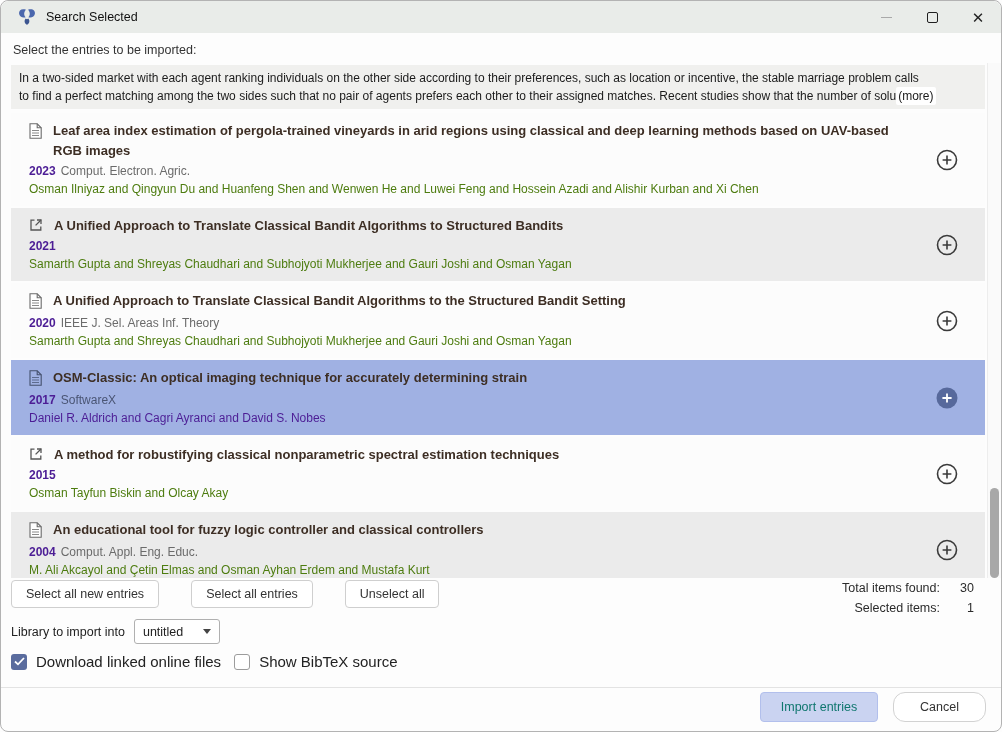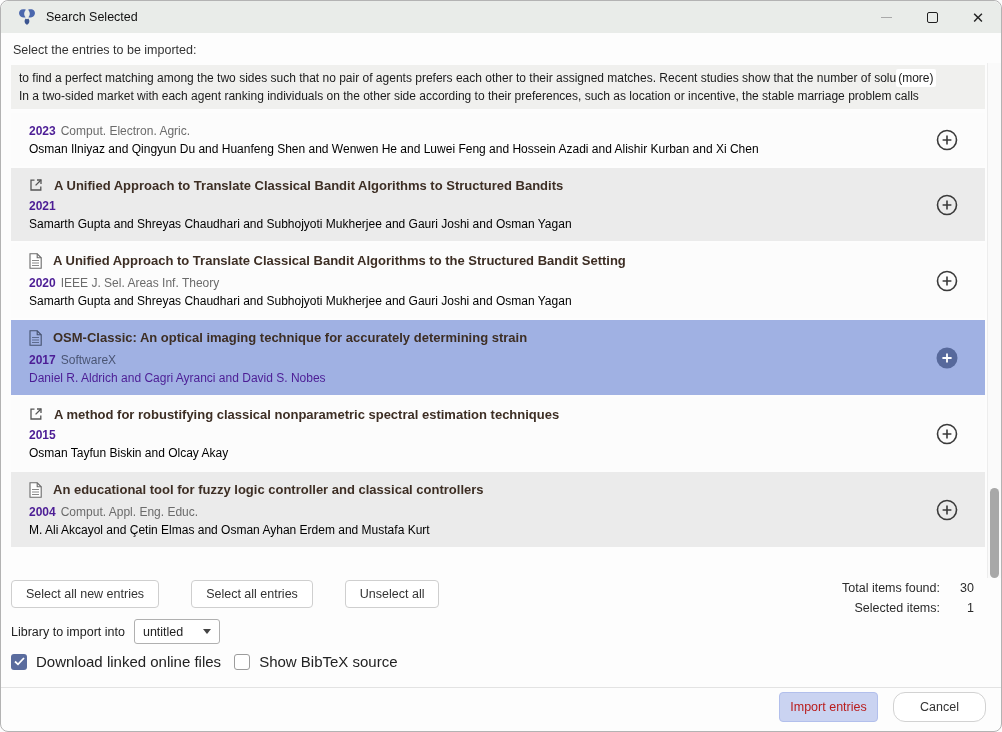--- a/index.html
+++ b/index.html
@@ -51,21 +51,21 @@
   }
   .row-white    { background: #fcfcfc; }
   .row-gray     { background: #ebebeb; }
   .row-selected { background: #a0b1e3; }
   .row-head { display: flex; gap: 11px; align-items: flex-start; }
   .row-head .icon { flex: none; margin-top: 2px; }
   .entry-title { font-size: 13px; font-weight: bold; color: #3d2e24; line-height: 20px; }
   .row-meta { font-size: 12px; line-height: 19px; margin-top: 1px; }
   .entry-year { font-weight: bold; color: #4c1d95; }
   .entry-journal { color: #6b6b6b; margin-left: 5px; }
-  .entry-authors { font-size: 12px; color: #000000; line-height: 17px; }
+  .entry-authors { font-size: 12px; color: #4d7c0f; line-height: 17px; }
   .plus-btn {
     position: absolute; right: 24px; top: 50%; transform: translateY(-50%);
     background: none; border: none; cursor: pointer; width: 28px; height: 28px;
     display: flex; align-items: center; justify-content: center;
   }
 
   
   .scrollbar {
     position: absolute; left: 986px; top: 62px; width: 14px; height: 515px;
     background: #fafafa; border-left: 1px solid #ededed;
@@ -104,23 +104,23 @@
   .checkbox { width: 16px; height: 16px; border-radius: 3px; display: flex; align-items: center; justify-content: center; cursor: pointer; }
   .checkbox.checked { background: #5a6c9e; }
   .checkbox.unchecked { background: #fff; border: 1px solid #9c9c9c; }
   .cb-label { margin-left: 9px; }
   .cb-gap { margin-left: 13px; }
 
   
   .footer-sep { position: absolute; top: 686px; left: 0; width: 100%; border-top: 1px solid #e3e3e3; }
   .footer { position: absolute; top: 691px; right: 15px; display: flex; gap: 15px; }
   .import-btn {
-    width: 99px; height: 30px;
+    width: 118px; height: 30px;
     background: #cad3f1; border: 1px solid #b2bfec; border-radius: 4px;
-    font-size: 12.5px; color: #b91c1c; font-family: inherit; cursor: pointer;
+    font-size: 12.5px; color: #0f766e; font-family: inherit; cursor: pointer;
   }
   .cancel-btn {
     width: 93px; height: 30px;
     background: #fff; border: 1px solid #d2d2d2; border-radius: 12px;
     font-size: 12.5px; color: #333; font-family: inherit; cursor: pointer;
   }
 </style>
 </head>
 <body>
 
@@ -142,30 +142,40 @@
       </div>
     <div class="win-btn">
         <span class="close-glyph">✕</span>
       </div>
   </div>
 </div>
 
 <div class="instruction">Select the entries to be imported:</div>
 
 <div class="abstract">
+  <div class="line">In a two-sided market with each agent ranking individuals on the other side according to their preferences, such as location or incentive, the stable marriage problem calls</div>
   <div class="line line2">
     <span class="txt">to find a perfect matching among the two sides such that no pair of agents prefers each other to their assigned matches. Recent studies show that the number of solu</span>
     <span class="more-link">(more)</span>
   </div>
-  <div class="line">In a two-sided market with each agent ranking individuals on the other side according to their preferences, such as location or incentive, the stable marriage problem calls</div>
 </div>
 
 <div class="entry-list">
 
   <div class="row row-white">
+    <div class="row-head">
+      <span class="icon">
+        <svg width="13" height="16" viewBox="0 0 13 16">
+            <path d="M1 .8 h7.2 l4 4 V15.2 H1 Z" fill="#fff" stroke="#6b6b6b" stroke-width="1.1"></path>
+            <path d="M8.2 .8 v4 h4" fill="none" stroke="#6b6b6b" stroke-width="1.1"></path>
+            <path d="M3 7.5 h7 M3 10 h7 M3 12.5 h7" stroke="#8a8a8a" stroke-width="1"></path>
+          </svg>
+      </span>
+      <span class="entry-title">Leaf area index estimation of pergola-trained vineyards in arid regions using classical and deep learning methods based on UAV-based RGB images</span>
+    </div>
     <div class="row-meta">
       <span class="entry-year">2023</span><span class="entry-journal">Comput. Electron. Agric.</span>
     </div>
     <div class="entry-authors">Osman Ilniyaz and Qingyun Du and Huanfeng Shen and Wenwen He and Luwei Feng and Hossein Azadi and Alishir Kurban and Xi Chen</div>
     <button class="plus-btn">
       <svg width="26" height="26" viewBox="0 0 26 26">
           <circle cx="13" cy="13" r="9.5" fill="none" stroke="#3a3a3a" stroke-width="1.6"></circle>
           <path d="M13 8.6 V17.4 M8.6 13 H17.4" stroke="#3a3a3a" stroke-width="1.6"></path>
         </svg>
     </button>

